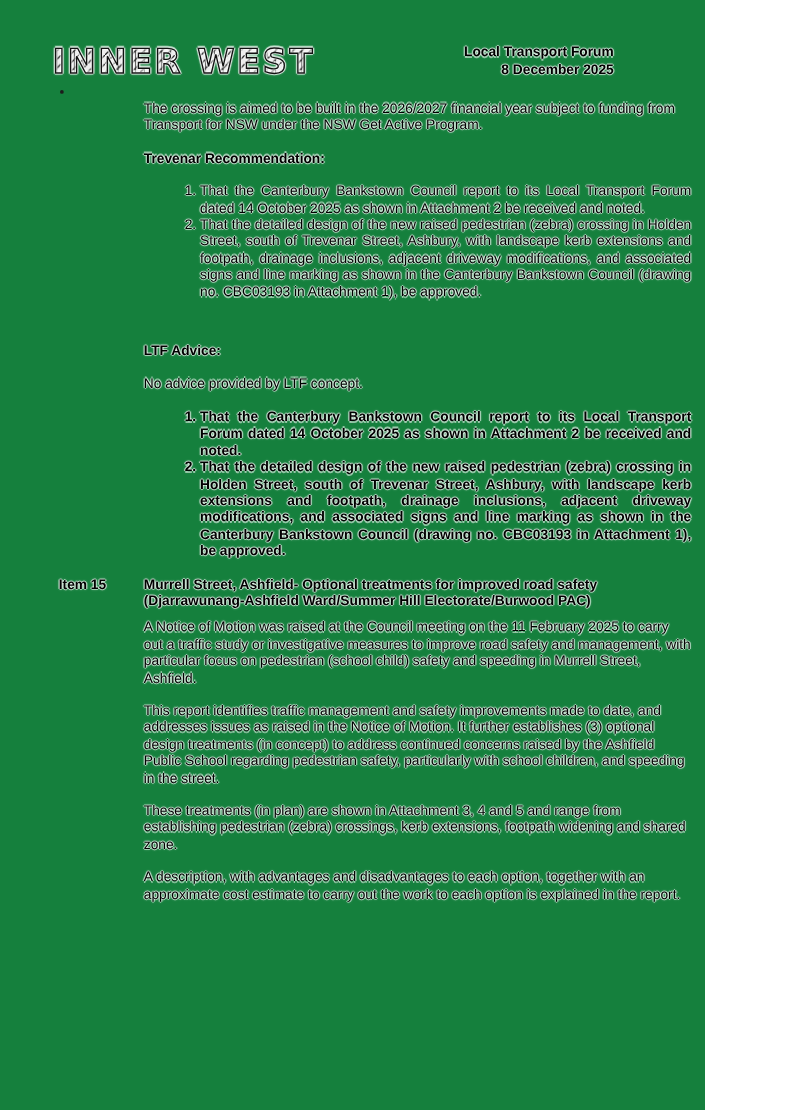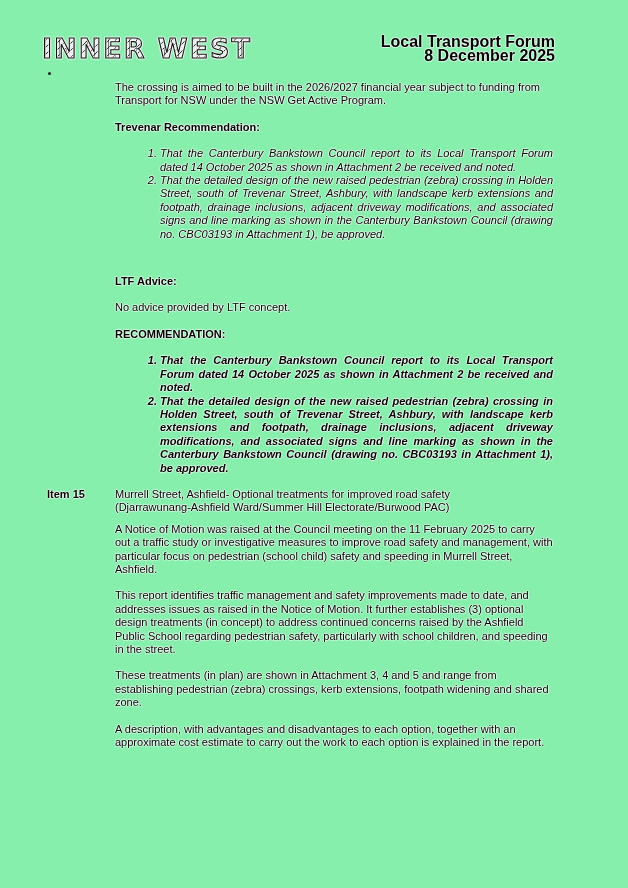--- a/index.html
+++ b/index.html
@@ -1,50 +1,50 @@
 <!DOCTYPE html>
 <html><head>
 <meta charset="utf-8">
 <style>
   html,body{margin:0;padding:0;}
   .page{
     position:relative;
-    width:628px;height:888px;
-    background:#86efac;
+    width:564px;height:888px;
+    background:#15803d;
     font-family:"Liberation Sans","DejaVu Sans",sans-serif;
     color:#000;
     overflow:hidden;
     
     text-shadow:
       -1px 0 0 rgba(255,255,255,.5),
        1px 0 0 rgba(255,255,255,.5),
        0 -1px 0 rgba(255,255,255,.5),
        0  1px 0 rgba(255,255,255,.5),
        0 0 2px rgba(255,255,255,.85);
   }
   .logo{position:absolute;left:42px;top:30px;}
   .stray{position:absolute;left:48px;top:72px;width:3px;height:3px;background:#1c1c1c;border-radius:50%;}
   .hmeta{
     position:absolute;right:73px;top:35px;
-    text-align:right;font-size:16px;font-weight:bold;line-height:14px;
+    text-align:right;font-size:11px;font-weight:bold;line-height:14px;
   }
   .content{
     position:absolute;left:115px;top:81px;width:438px;
     font-size:11px;line-height:13.4px;
   }
   .content p{margin:0 0 13px;}
   .sec-h{font-weight:bold;margin:2px 0 13px;}
   .gap-top{margin-top:34px;}
-  ol{margin:0 0 13px;padding:0 0 0 45px;font-style:italic;}
+  ol{margin:0 0 13px;padding:0 0 0 45px;}
   ol li{text-align:justify;margin:0;}
   .bold-list li{font-weight:bold;}
   .item15{display:flex;margin-left:-68px;margin-top:7px;}
   .item15-label{width:68px;font-weight:bold;flex:none;}
   .item15-body{width:438px;}
-  .item15-title{font-weight:normal;}
+  .item15-title{font-weight:bold;}
   .item15-head-block{margin-bottom:8px;}
 </style>
 </head>
 <body>
 
 <div class="page">
 
   <div class="logo">
     <svg width="210" height="38" viewBox="0 0 210 38">
       <defs>
@@ -72,21 +72,20 @@
 
     <ol>
       <li>That the Canterbury Bankstown Council report to its Local Transport Forum dated 14 October 2025 as shown in Attachment 2 be received and noted.</li>
       <li>That the detailed design of the new raised pedestrian (zebra) crossing in Holden Street, south of Trevenar Street, Ashbury, with landscape kerb extensions and footpath, drainage inclusions, adjacent driveway modifications, and associated signs and line marking as shown in the Canterbury Bankstown Council (drawing no. CBC03193 in Attachment 1), be approved.</li>
     </ol>
 
     <div class="sec-h gap-top">LTF Advice:</div>
 
     <p>No advice provided by LTF concept.</p>
 
-    <div class="sec-h">RECOMMENDATION:</div>
 
     <ol class="bold-list">
       <li>That the Canterbury Bankstown Council report to its Local Transport Forum dated 14 October 2025 as shown in Attachment 2 be received and noted.</li>
       <li>That the detailed design of the new raised pedestrian (zebra) crossing in Holden Street, south of Trevenar Street, Ashbury, with landscape kerb extensions and footpath, drainage inclusions, adjacent driveway modifications, and associated signs and line marking as shown in the Canterbury Bankstown Council (drawing no. CBC03193 in Attachment 1), be approved.</li>
     </ol>
 
     <div class="item15">
       <div class="item15-label">Item 15</div>
       <div class="item15-body">
         <div class="item15-head-block">

